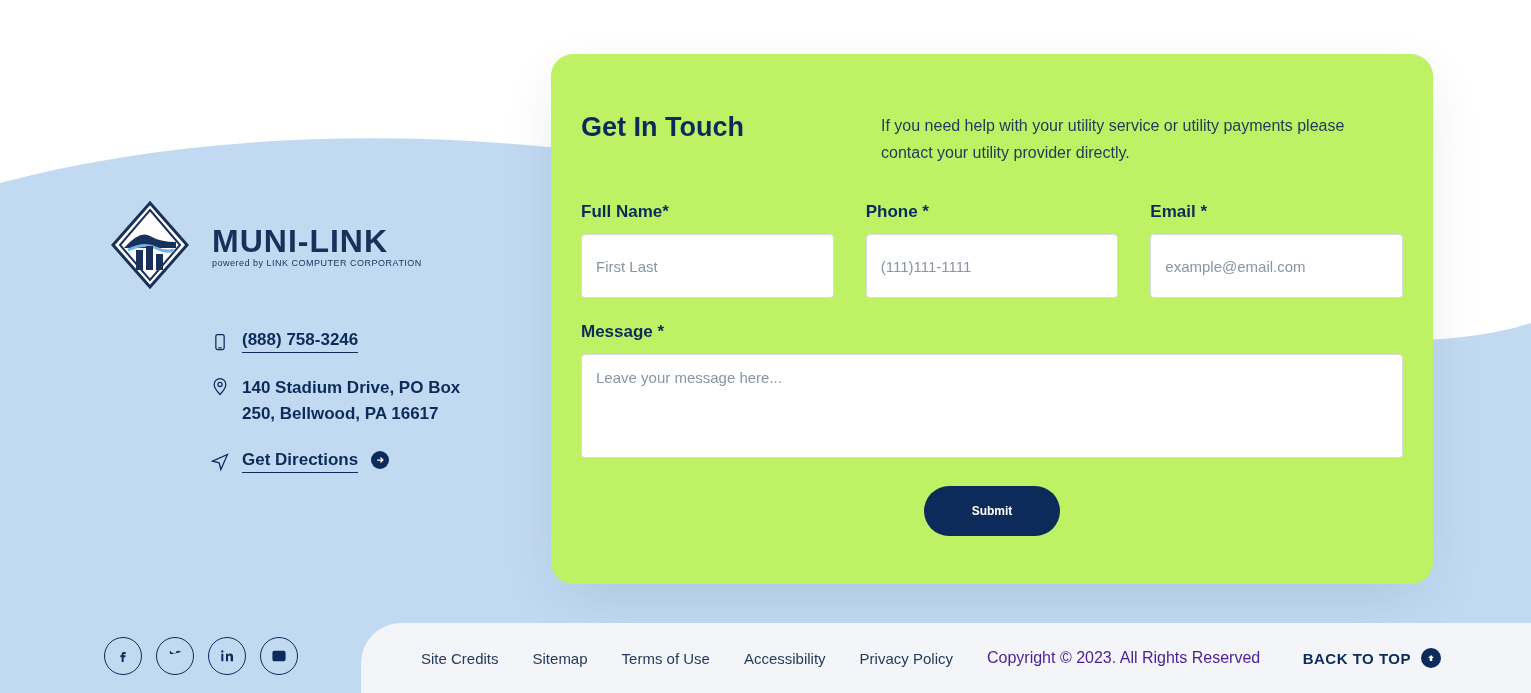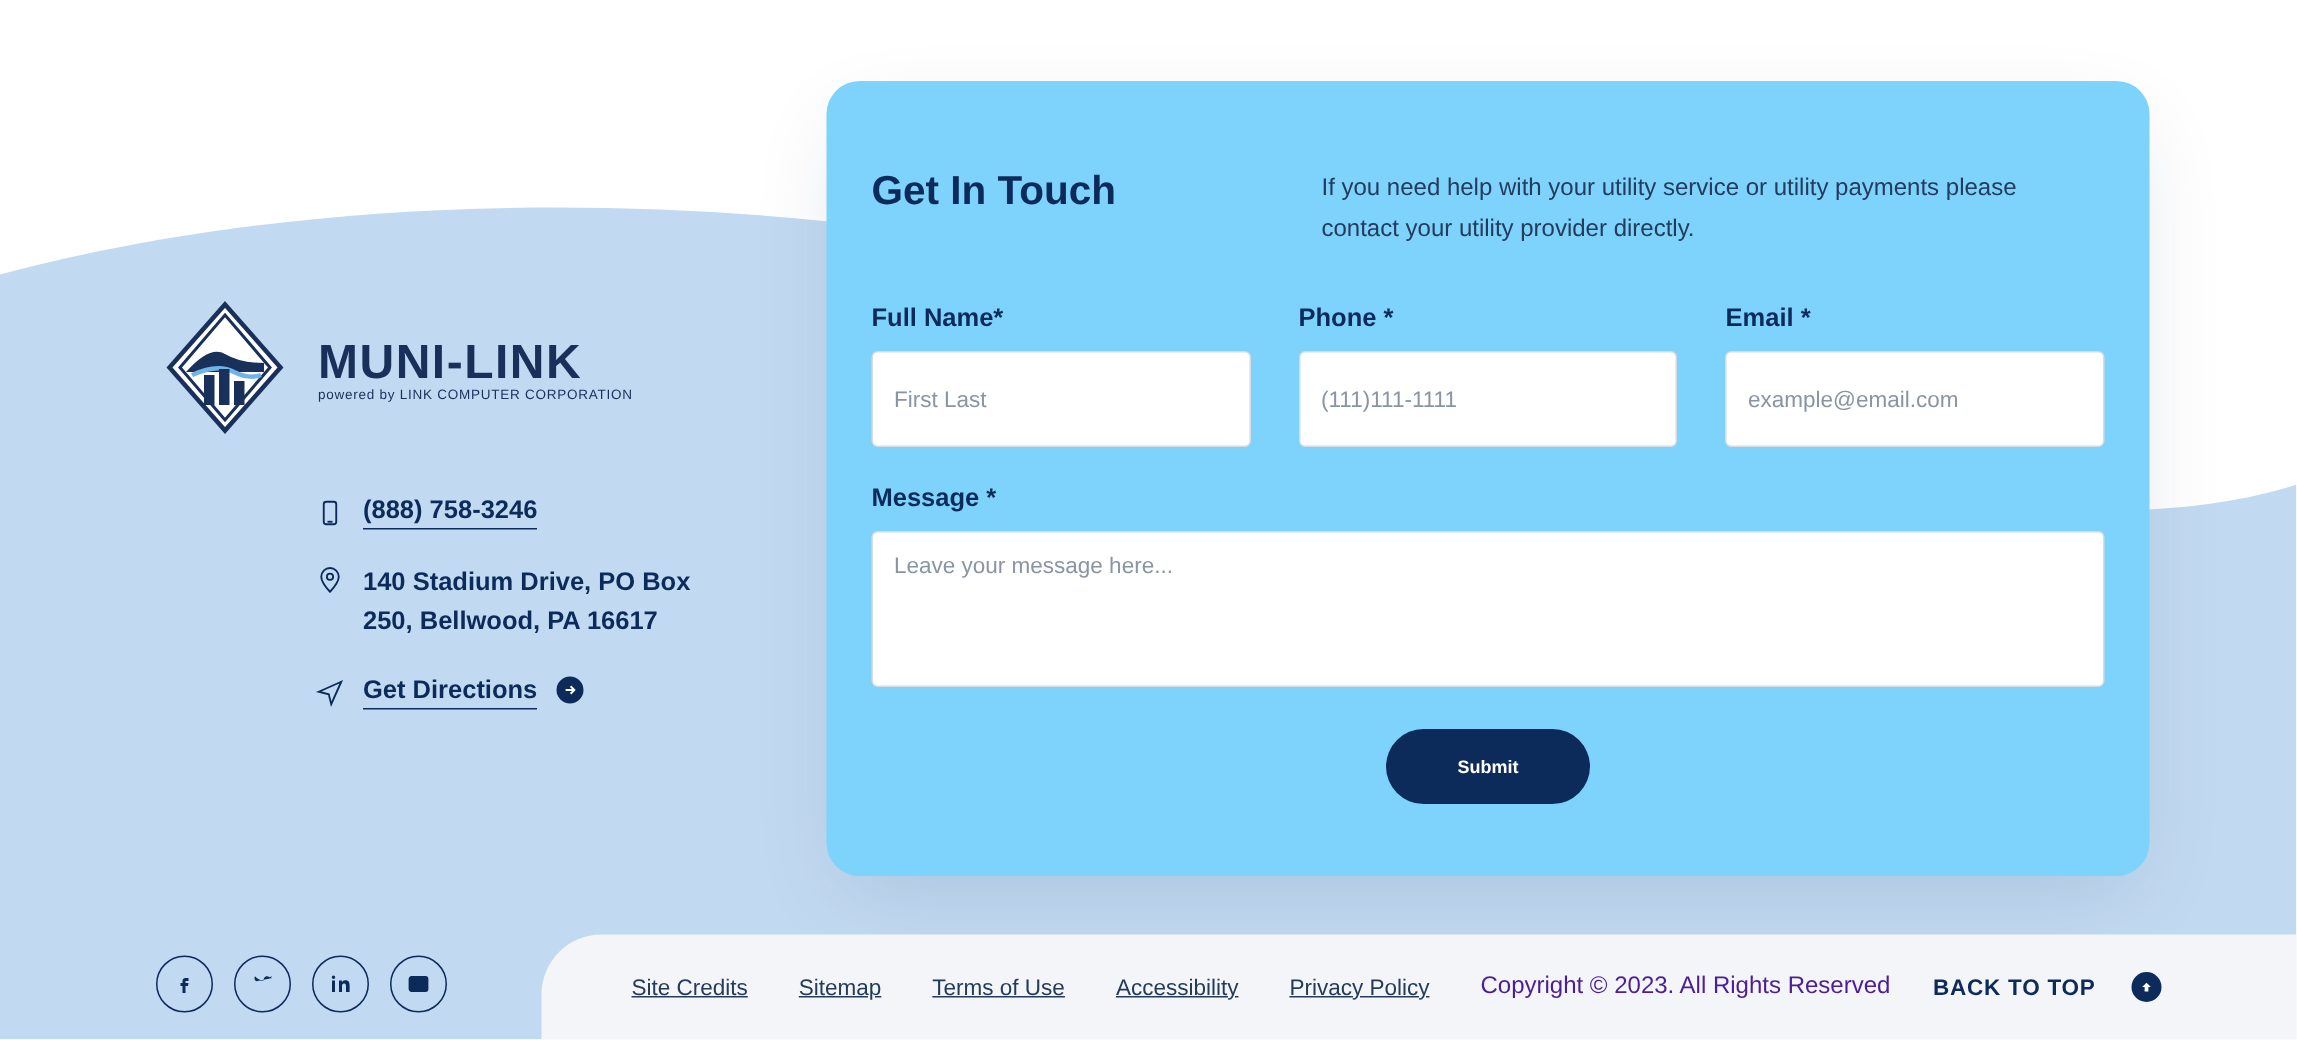--- a/index.html
+++ b/index.html
@@ -103,21 +103,21 @@
     margin-left: 8px;
     font-size: 11px;
     vertical-align: middle;
   }
 
   .form-card {
     position: absolute;
     left: 551px;
     top: 54px;
     width: 882px;
-    background: #7dd3fc;
+    background: #bef264;
     border-radius: 22px;
     padding: 58px 30px 48px 30px;
     z-index: 3;
     box-shadow: 0 20px 60px -10px rgba(12,43,91,0.12);
   }
   .form-header {
     display: flex;
     align-items: flex-start;
     gap: 20px;
     margin-bottom: 36px;
@@ -215,37 +215,37 @@
     align-items: center;
     padding-left: 60px;
     z-index: 4;
   }
   .footer-links {
     display: flex;
     gap: 34px;
     font-size: 15px;
     color: #243b5c;
   }
-  .footer-links span { cursor: pointer; text-decoration: underline; }
+  .footer-links span { cursor: pointer; }
   .copyright {
     margin-left: 34px;
     font-size: 16px;
     color: #4c1d95;
   }
   .back-to-top {
     margin-left: auto;
     margin-right: 90px;
     font-size: 15px;
     font-weight: 800;
     letter-spacing: 0.5px;
     color: #0c2b5b;
     cursor: pointer;
     display: flex;
     align-items: center;
-    gap: 24px;
+    gap: 10px;
     text-align: center;
   }
   .btt-circle {
     width: 20px;
     height: 20px;
     border-radius: 50%;
     background: #0c2b5b;
     display: inline-flex;
     align-items: center;
     justify-content: center;

